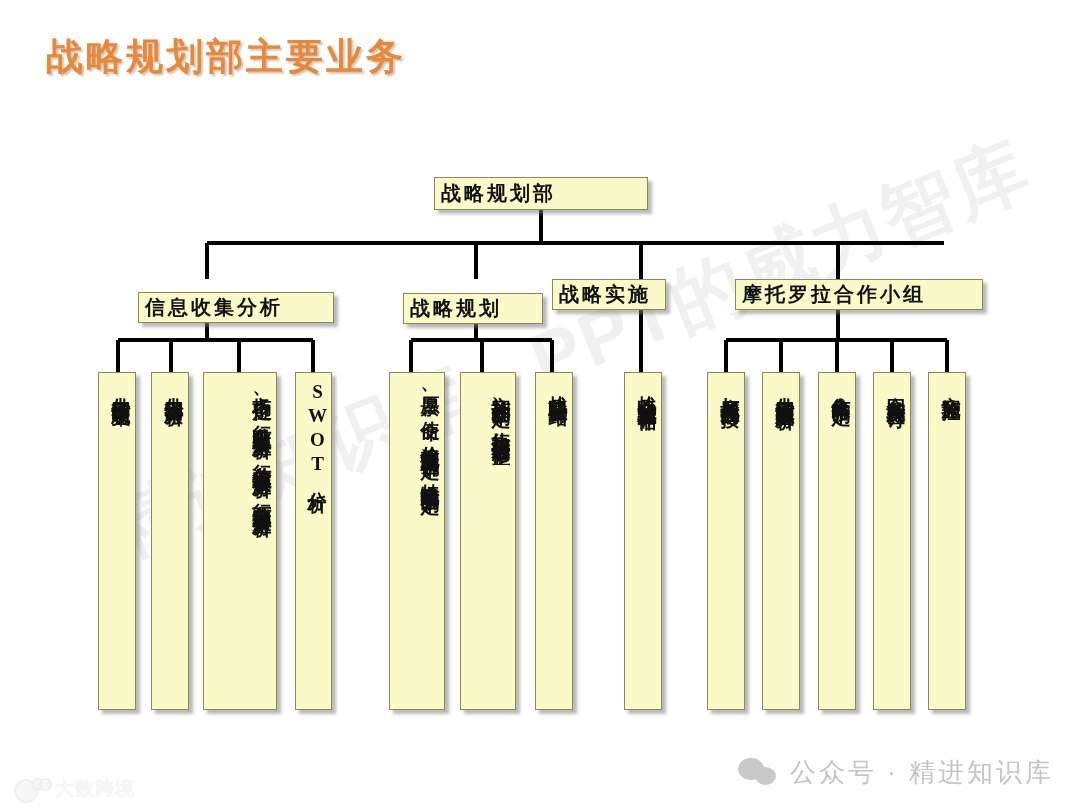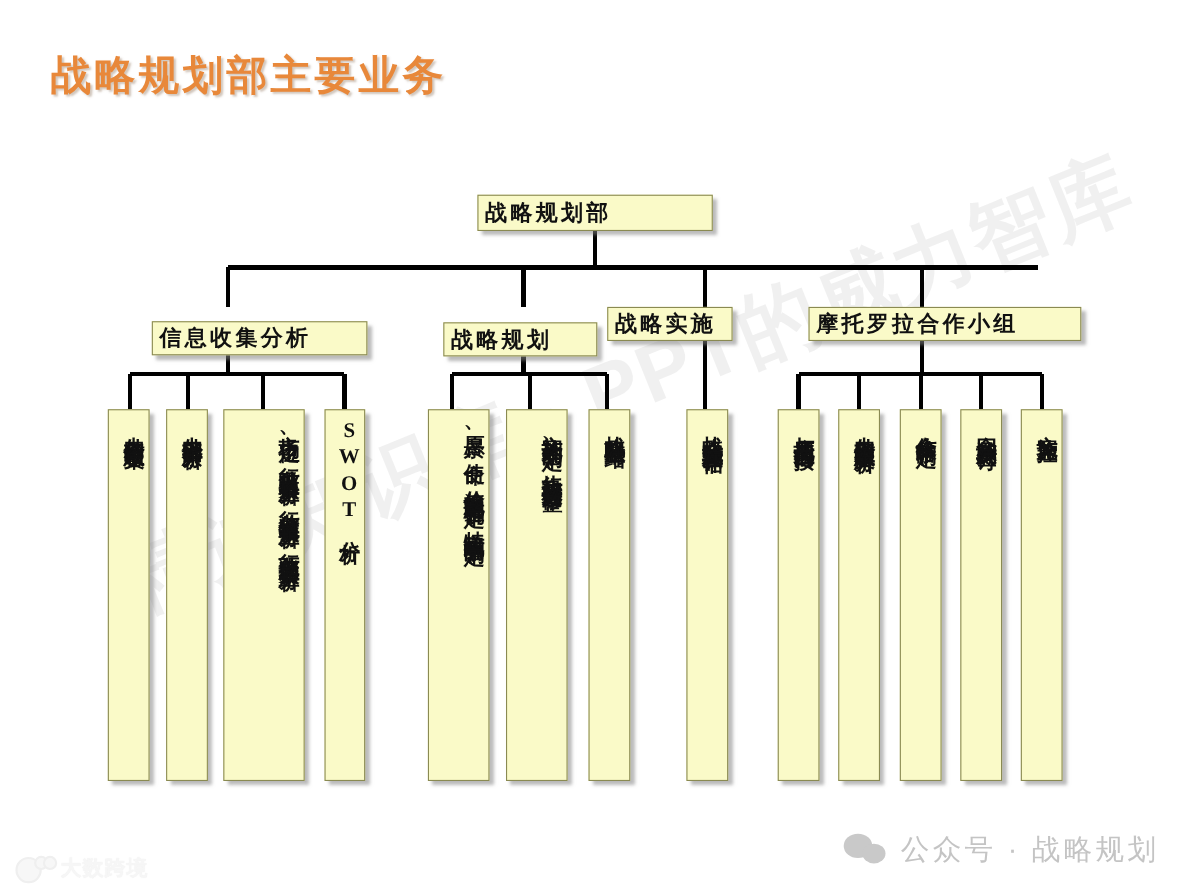--- a/index.html
+++ b/index.html
@@ -35,21 +35,21 @@
     transform: rotate(-22deg);
     white-space: nowrap;
     font-family: "Liberation Sans", sans-serif;
     letter-spacing: 2px;
   }
 
   
   .title {
     position: absolute;
     left: 46px;
-    top: 44px;
+    top: 32px;
     font-size: 37px;
     font-weight: bold;
     color: #E8883A;
     letter-spacing: 3px;
     font-family: "Liberation Serif", serif;
     text-shadow: 2px 2px 2px rgba(120,90,60,0.35);
     z-index: 5;
     white-space: nowrap;
   }
 
@@ -283,16 +283,16 @@
       <span style="width:9px;height:9px;left:25px;top:0;"></span>
     </div>
     <div class="lt">大数跨境</div>
   </div>
 
   <div class="logo-right">
     <div class="wechat-icon">
       <div class="b1"></div>
       <div class="b2"></div>
     </div>
-    <div class="rt">公众号 · 战略规划</div>
+    <div class="rt">公众号 · 精进知识库</div>
   </div>
 
 </div>
 
 </body></html>

